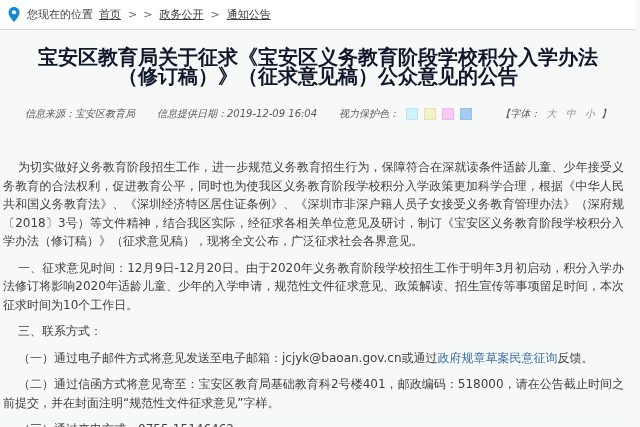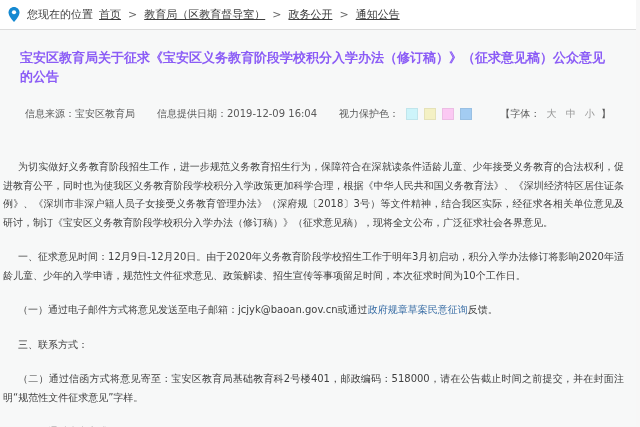--- a/index.html
+++ b/index.html
@@ -27,67 +27,66 @@
   }
   .crumb-item { margin: 0 4px; cursor: pointer; white-space: nowrap; text-decoration: underline; }
   .crumb-label { margin-right: 2px; white-space: nowrap; }
   .crumb-sep { color: #666; margin: 0 3px; }
 
   
   .content { background: #f7f8f8; height: 396px; box-sizing: border-box; }
 
   .art-title {
     margin: 0; padding: 18px 20px 0;
-    text-align: left;
-    font-size: 13px; font-weight: bold;
-    color: #8b5cf6;
+    text-align: center;
+    font-size: 20px; font-weight: bold;
+    color: #0f172a;
     line-height: 19px;
   }
 
   .meta {
     margin-top: 21px;
     display: flex; justify-content: center; align-items: center;
     font-size: 10px; color: #595959;
     white-space: nowrap;
   }
-  .meta .chunk { margin: 0 11px; }
+  .meta .chunk { margin: 0 11px; font-style: italic; }
   .meta .fontsize { color: #979797; margin: 0 3px; cursor: pointer; }
   .swatches { display: inline-flex; align-items: center; vertical-align: middle; margin-left: 4px; }
   .swatch {
     width: 12px; height: 12px; margin-right: 6px;
     display: inline-block; cursor: pointer;
     border: 1px solid rgba(0,0,0,0.06);
     box-sizing: border-box;
   }
 
   .body-text { margin-top: 37px; padding: 0 12px 0 3px; }
   .body-text p {
-    margin: 16px 0 8px 0;
-    font-size: 10px;
+    margin: 8px 0 8px 0;
+    font-size: 12px;
     line-height: 18.5px;
     color: #404040;
     text-indent: 15px;
     text-align: justify;
   }
   .inline-link { color: #3a6ea5; cursor: pointer; }
 </style>
 </head>
 <body>
 
 <div class="page">
 
   <div class="crumbbar">
     <svg class="pin" viewBox="0 0 24 30">
       <path fill="#1589d1" d="M12 0C5.9 0 1 4.9 1 11c0 8.2 11 19 11 19s11-10.8 11-19C23 4.9 18.1 0 12 0z"></path>
       <circle cx="12" cy="10.5" r="4.2" fill="#ffffff"></circle>
     </svg>
     <span class="crumb-label">您现在的位置</span>
     <span class="crumb-item">首页</span>
     <span class="crumb-sep">&gt;</span>
-    <span class="crumb-item">教育局（区教育督导室）</span>
     <span class="crumb-sep">&gt;</span>
     <span class="crumb-item">政务公开</span>
     <span class="crumb-sep">&gt;</span>
     <span class="crumb-item">通知公告</span>
   </div>
 
   <div class="content">
 
     <h1 class="art-title">宝安区教育局关于征求《宝安区义务教育阶段学校积分入学办法（修订稿）》（征求意见稿）公众意见的公告</h1>
 
@@ -108,21 +107,21 @@
         <span class="fontsize">大</span>
         <span class="fontsize">中</span>
         <span class="fontsize">小</span>
         <span>】</span>
       </span>
     </div>
 
     <div class="body-text">
       <p>为切实做好义务教育阶段招生工作，进一步规范义务教育招生行为，保障符合在深就读条件适龄儿童、少年接受义务教育的合法权利，促进教育公平，同时也为使我区义务教育阶段学校积分入学政策更加科学合理，根据《中华人民共和国义务教育法》、《深圳经济特区居住证条例》、《深圳市非深户籍人员子女接受义务教育管理办法》（深府规〔2018〕3号）等文件精神，结合我区实际，经征求各相关单位意见及研讨，制订《宝安区义务教育阶段学校积分入学办法（修订稿）》（征求意见稿），现将全文公布，广泛征求社会各界意见。</p>
       <p>一、征求意见时间：12月9日-12月20日。由于2020年义务教育阶段学校招生工作于明年3月初启动，积分入学办法修订将影响2020年适龄儿童、少年的入学申请，规范性文件征求意见、政策解读、招生宣传等事项留足时间，本次征求时间为10个工作日。</p>
+      <p>三、联系方式：</p>
       <p><span>（一）通过电子邮件方式将意见发送至电子邮箱：jcjyk@baoan.gov.cn或通过</span><span class="inline-link">政府规章草案民意征询</span><span>反馈。</span></p>
-      <p>三、联系方式：</p>
       <p>（二）通过信函方式将意见寄至：宝安区教育局基础教育科2号楼401，邮政编码：518000，请在公告截止时间之前提交，并在封面注明“规范性文件征求意见”字样。</p>
       <p>（三）通过来电方式：0755-15146462。</p>
 
     </div>
 
   </div>
 </div>
 
 </body></html>

